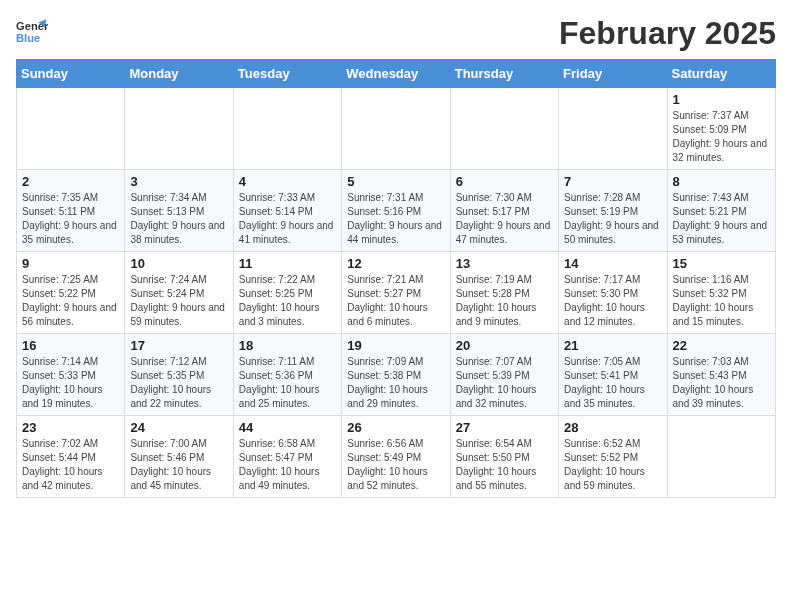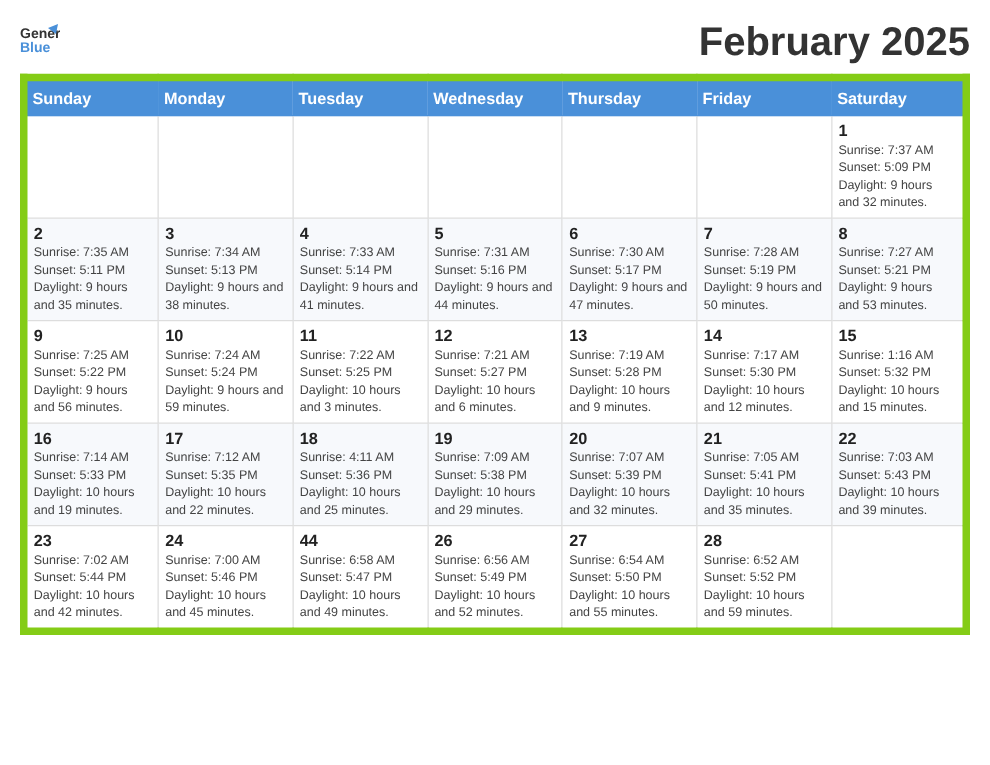--- a/index.html
+++ b/index.html
@@ -35,21 +35,21 @@
       line-height: 1.1;
     }
     .title-block h2 {
       font-size: 16px;
       font-weight: normal;
       color: #555;
     }
     .calendar {
       width: 100%;
       border-collapse: collapse;
-      border: 6px solid #84cc16;
+      border: 1px solid #84cc16;
     }
     .calendar th {
       background-color: #4a90d9;
       color: #fff;
       font-size: 13px;
       font-weight: bold;
       padding: 6px 4px;
       text-align: left;
       border: 1px solid #4a90d9;
     }
@@ -157,21 +157,21 @@
 Daylight: 9 hours and 47 minutes.</div>
         </td>
         <td>
           <span class="day-number">7</span>
           <div class="day-info">Sunrise: 7:28 AM
 Sunset: 5:19 PM
 Daylight: 9 hours and 50 minutes.</div>
         </td>
         <td>
           <span class="day-number">8</span>
-          <div class="day-info">Sunrise: 7:27 AM
+          <div class="day-info">Sunrise: 7:43 AM
 Sunset: 5:21 PM
 Daylight: 9 hours and 53 minutes.</div>
         </td>
       </tr>
       <tr>
         <td>
           <span class="day-number">9</span>
           <div class="day-info">Sunrise: 7:25 AM
 Sunset: 5:22 PM
 Daylight: 9 hours and 56 minutes.</div>
@@ -221,21 +221,21 @@
 Daylight: 10 hours and 19 minutes.</div>
         </td>
         <td>
           <span class="day-number">17</span>
           <div class="day-info">Sunrise: 7:12 AM
 Sunset: 5:35 PM
 Daylight: 10 hours and 22 minutes.</div>
         </td>
         <td>
           <span class="day-number">18</span>
-          <div class="day-info">Sunrise: 4:11 AM
+          <div class="day-info">Sunrise: 7:11 AM
 Sunset: 5:36 PM
 Daylight: 10 hours and 25 minutes.</div>
         </td>
         <td>
           <span class="day-number">19</span>
           <div class="day-info">Sunrise: 7:09 AM
 Sunset: 5:38 PM
 Daylight: 10 hours and 29 minutes.</div>
         </td>
         <td>

